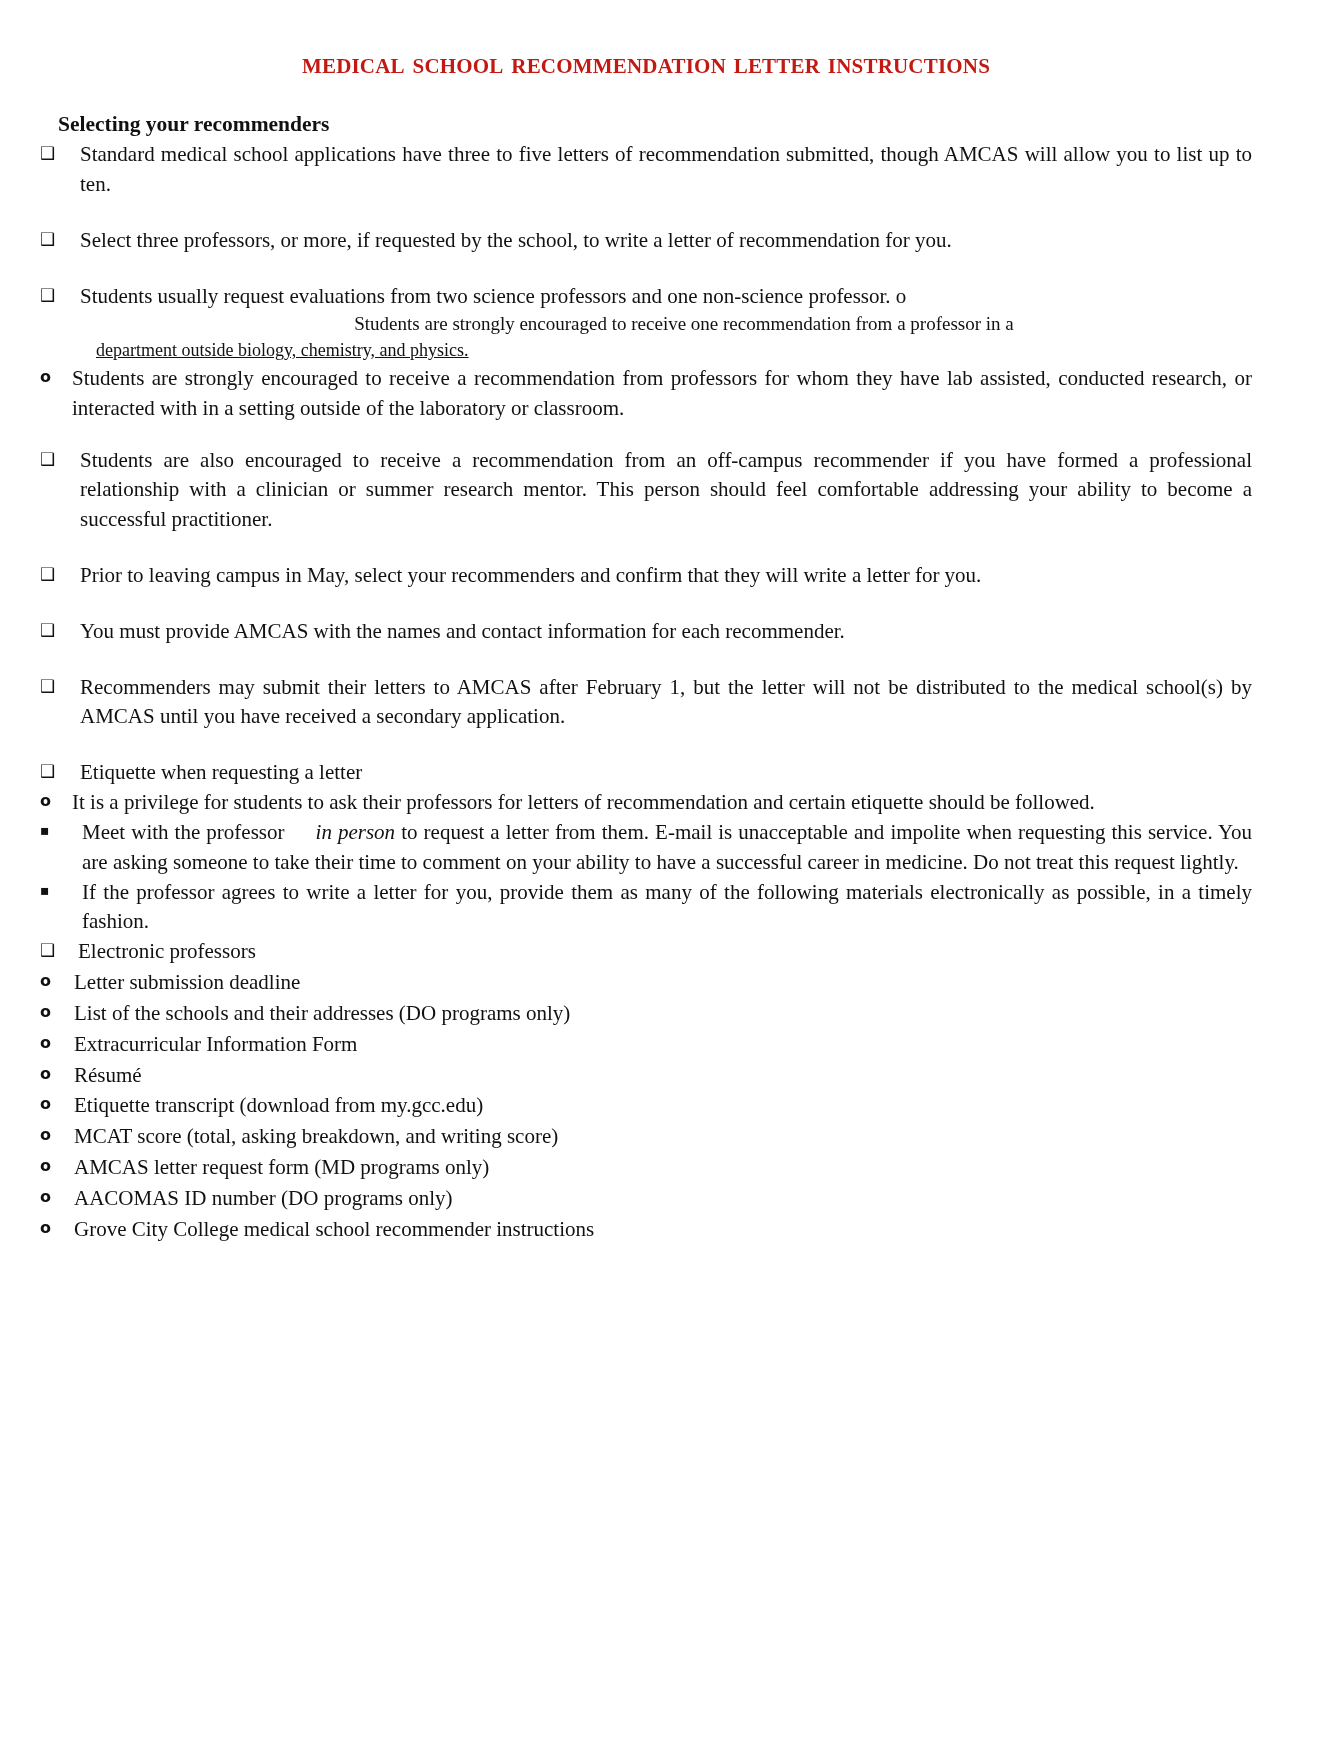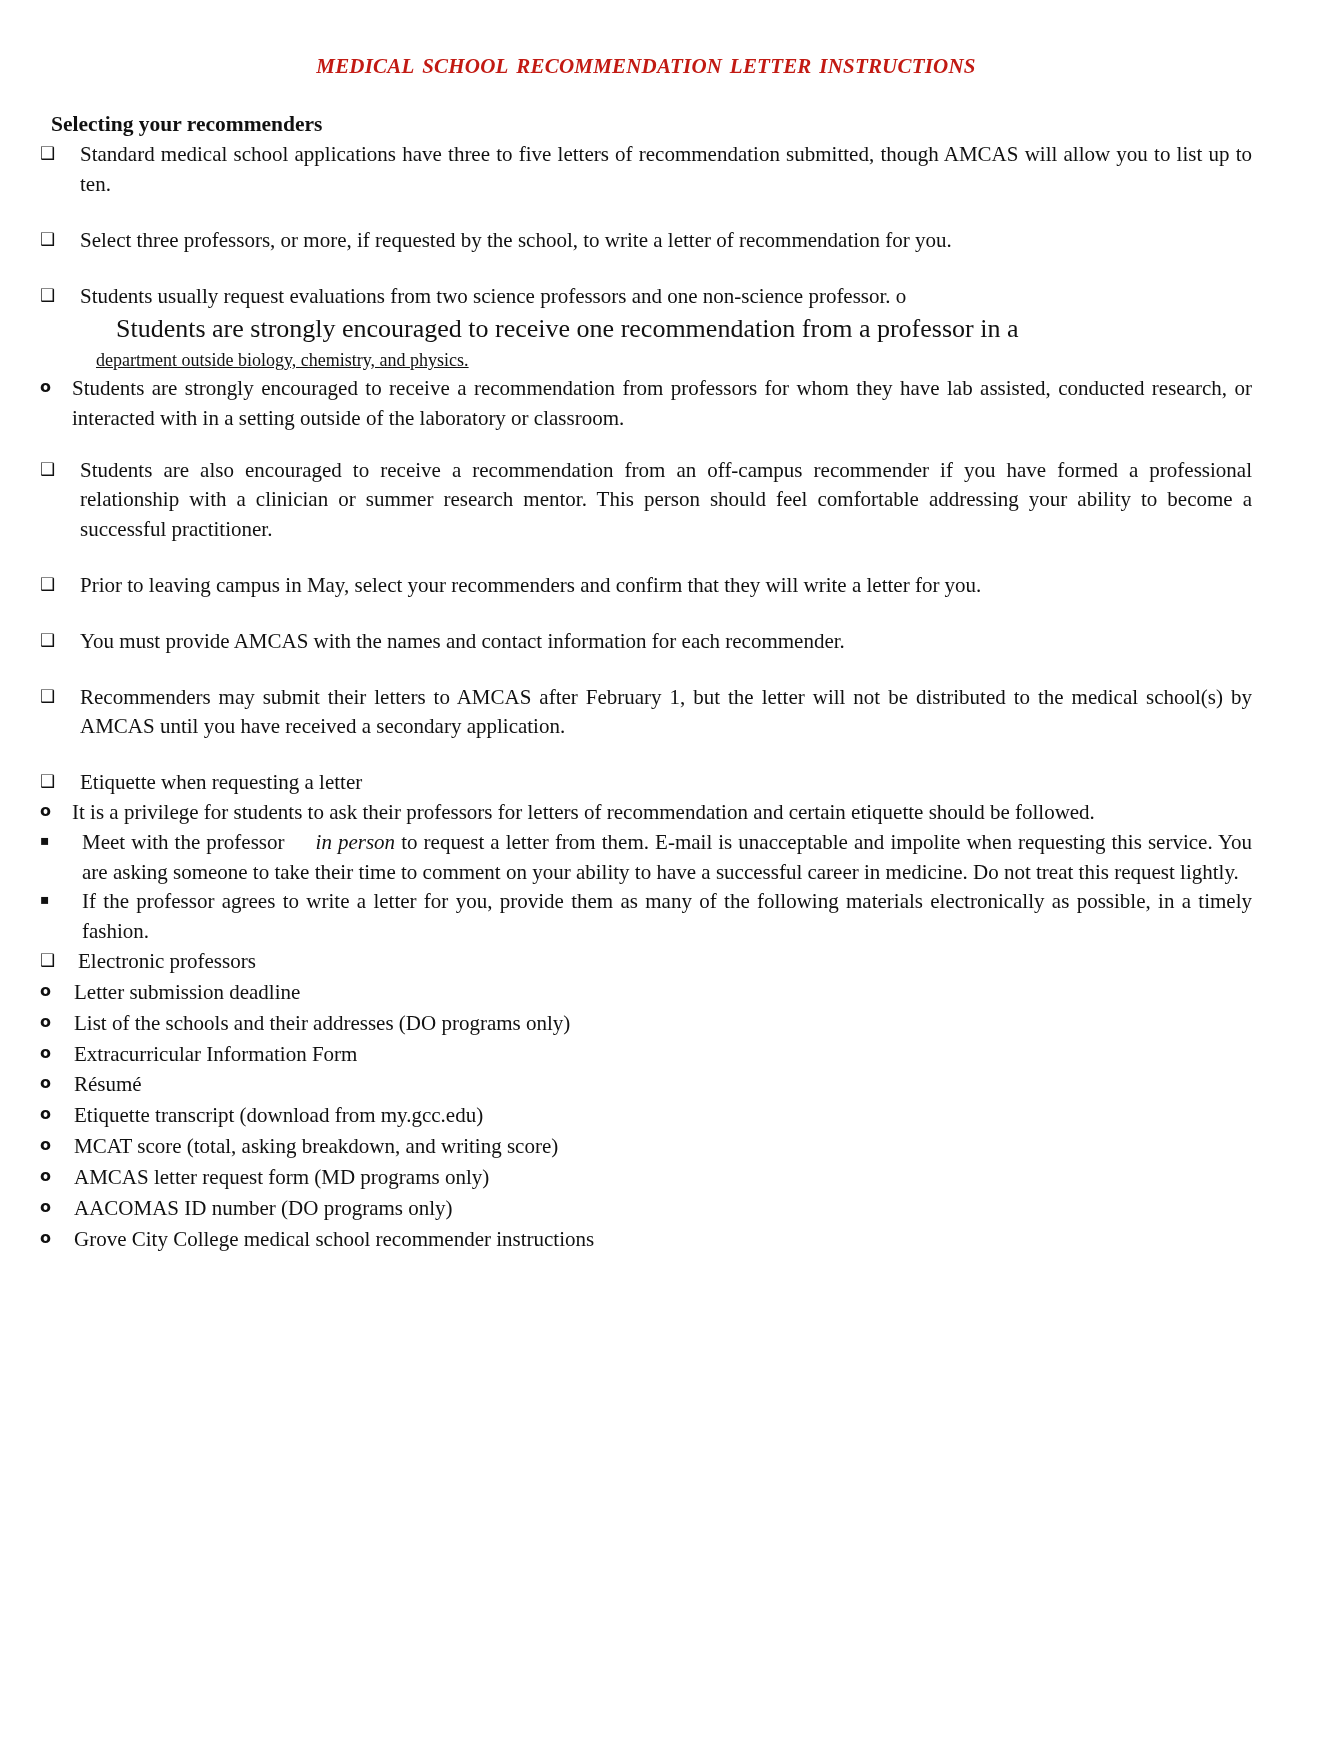--- a/index.html
+++ b/index.html
@@ -27,30 +27,29 @@
     text-align: center;
     color: #C21A13;
     font-weight: bold;
     font-size: 30px;
     line-height: 1.28;
     letter-spacing: 0.2px;
     font-variant: small-caps;
     text-transform: lowercase;
     margin: 0 0 0 0;
     padding: 0 20px;
-    font-style: italic;
   }
   .doc-title .t-line { display: block; }
   .doc-title .t-line-2 { font-size: 28px; }
 
   
   .section-heading {
     font-weight: bold;
     font-size: 21.5px;
-    margin: 30px 0 2px 9px;
+    margin: 30px 0 2px 16px;
     padding-left: 2px;
     line-height: 1.2;
   }
   .section-2 { margin-top: 40px; }
 
   
   ul.lvl {
     list-style: none;
     margin: 0;
     padding: 0;
@@ -95,23 +94,23 @@
   }
   .l2 > li.item > .marker {
     font-size: 16px;
     font-weight: bold;
     top: 2px;
   }
 
   
   .cont-a {
     margin-left: 76px;
-    font-size: 26px;
-    line-height: 1.42;
-    text-align: left;
+    font-size: 19px;
+    line-height: 1.42;
+    text-align: center;
   }
   .cont-b {
     margin-left: 56px;
     font-size: 18px;
     line-height: 1.42;
     text-align: left;
     text-decoration: underline;
   }
 
   

